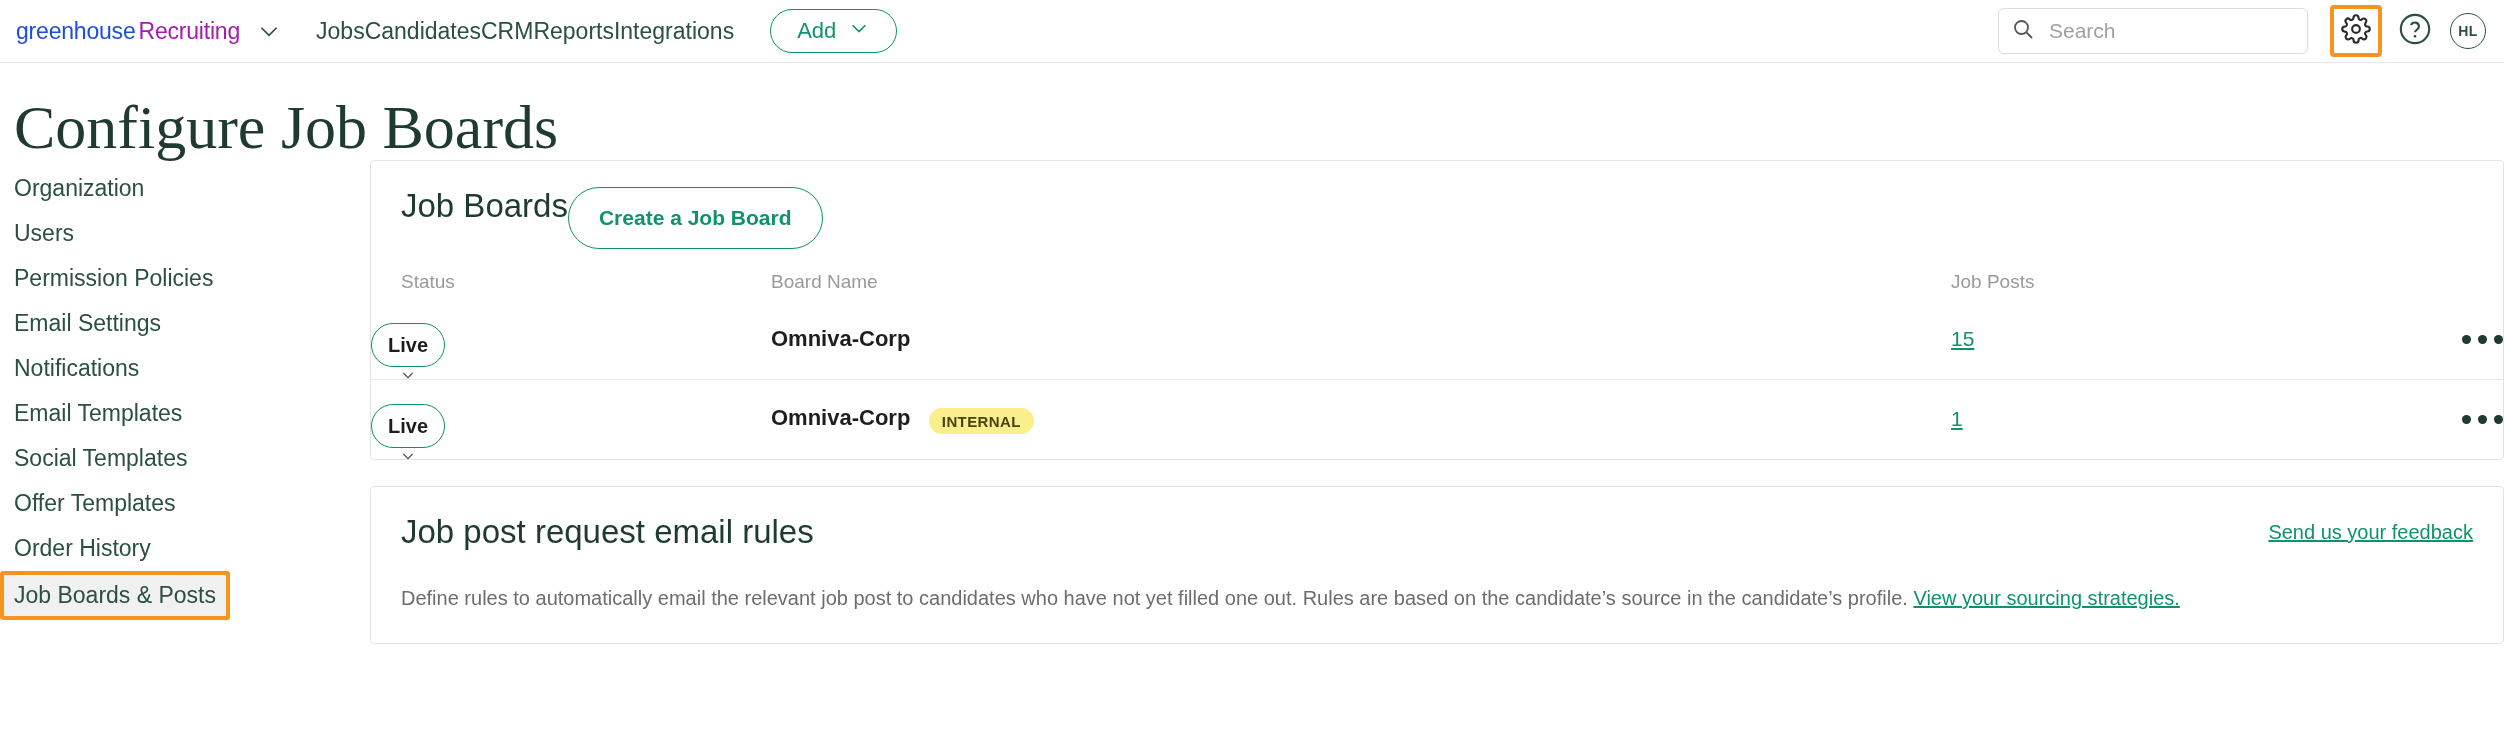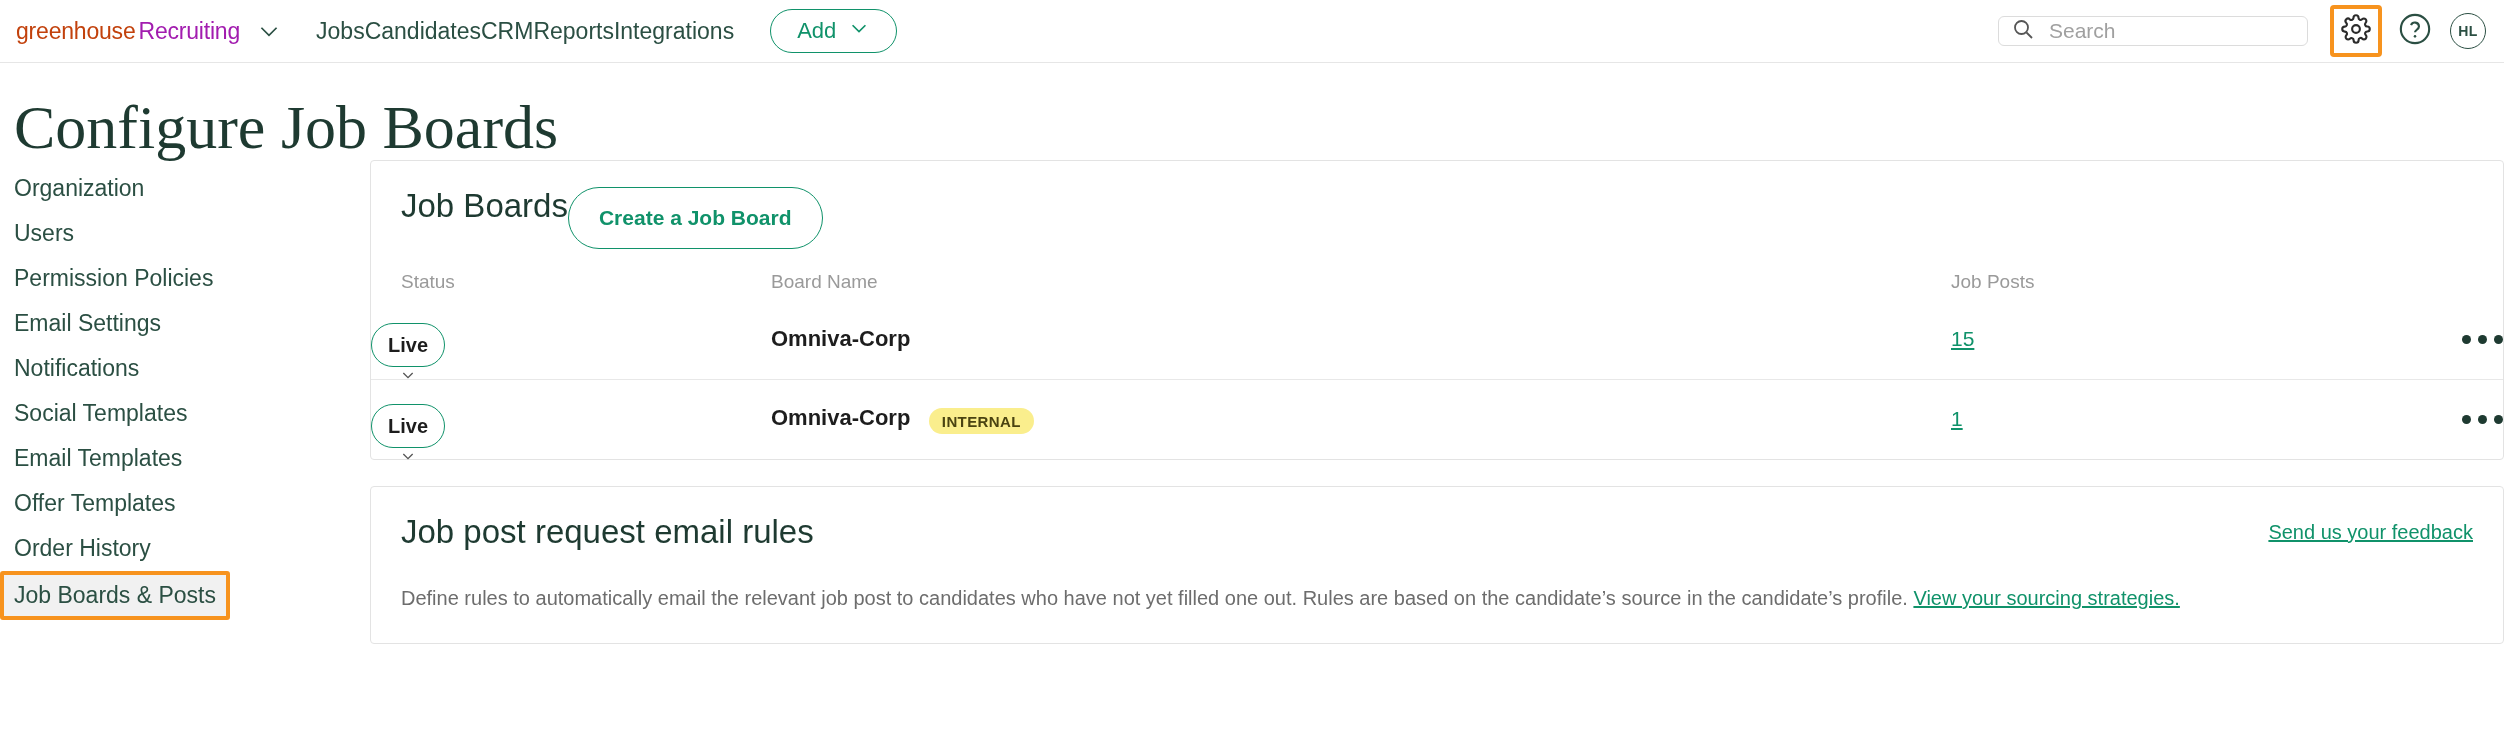--- a/index.html
+++ b/index.html
@@ -28,21 +28,21 @@
   }
   .brand {
     display: flex;
     align-items: center;
     gap: 0px;
     margin-right: 34px;
     cursor: pointer;
   }
   .brand-green-house {
     font-size: 23px;
-    color: #c2410c;
+    color: #1d4ed8;
     letter-spacing: -0.2px;
   }
   .brand-recruiting {
     font-size: 23px;
     color: #a21caf;
     margin-left: 3px;
     letter-spacing: -0.2px;
   }
   .brand-caret {
     margin-left: 16px;
@@ -79,21 +79,21 @@
   }
 
   .nav-right {
     margin-left: auto;
     display: flex;
     align-items: center;
     gap: 0;
   }
   .searchbox {
     width: 310px;
-    height: 30px;
+    height: 46px;
     border: 1px solid #dcdcdc;
     border-radius: 6px;
     display: flex;
     align-items: center;
     padding: 0 12px;
     gap: 12px;
     background: #fff;
   }
   .searchbox input {
     border: none;
@@ -401,22 +401,22 @@
 <h1 class="page-title">Configure Job Boards</h1>
 
 <div class="content">
 
   <div class="sidebar">
     <div class="side-item">Organization</div>
     <div class="side-item">Users</div>
     <div class="side-item">Permission Policies</div>
     <div class="side-item">Email Settings</div>
     <div class="side-item">Notifications</div>
+    <div class="side-item">Email Templates</div>
     <div class="side-item">Social Templates</div>
-    <div class="side-item">Email Templates</div>
     <div class="side-item">Offer Templates</div>
     <div class="side-item">Order History</div>
     <div class="side-item active">Job Boards &amp; Posts</div>
   </div>
 
   <div class="main">
 
     <div class="card">
       <div class="card-head">
         <h2 class="card-title">Job Boards</h2>

